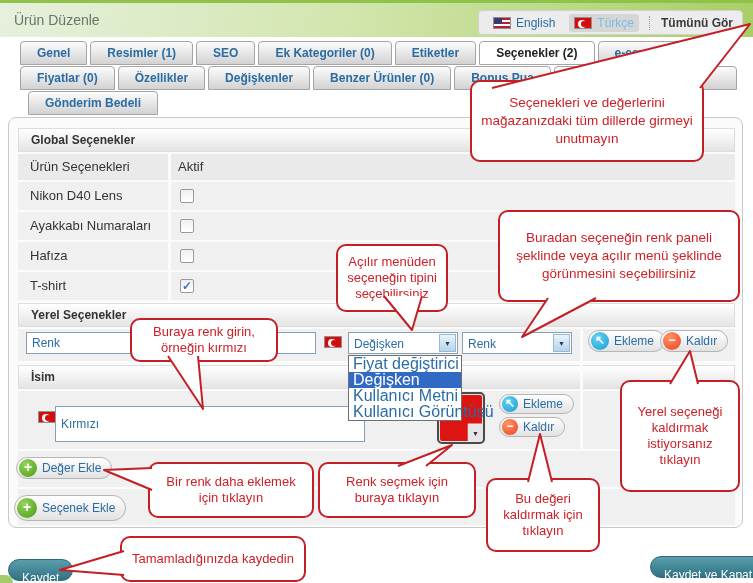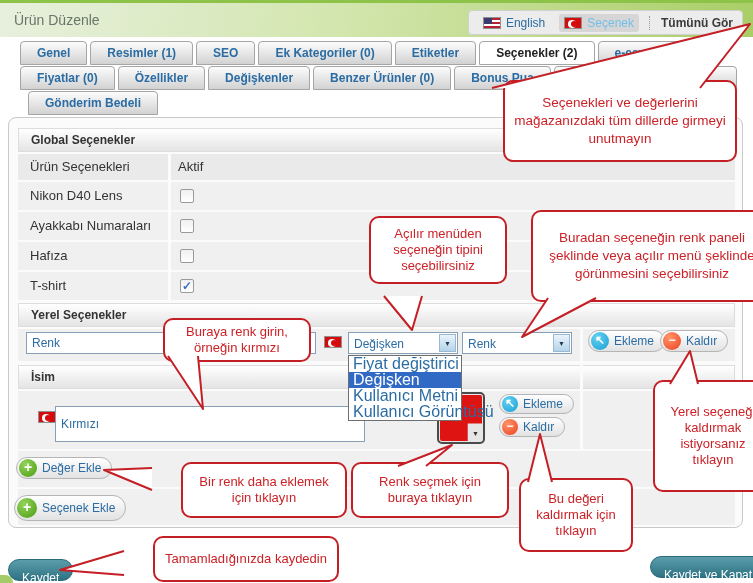--- a/index.html
+++ b/index.html
@@ -85,23 +85,23 @@
                     font-size:7px; color:#333; text-align:center; line-height:16px; }
 
   .teal { position:absolute; height:22px; border-radius:11px; border:1px solid #2a6a7a;
           background:linear-gradient(#5b9dab,#2e7384); color:#fff; font-size:12px;
           text-align:center; line-height:20px; padding:8px 13px; white-space:nowrap; }
   .leaf { position:absolute; left:0; top:575px; width:13px; height:8px; background:#a3cc68; border-radius:0 10px 0 0; }
 
   
   .callout { position:absolute; background:#fff; border:2px solid #c41f25; border-radius:10px;
              color:#cc2127; font-size:13px; line-height:16px; text-align:center;
-             display:flex; align-items:center; justify-content:center; padding:4px 8px; z-index:40;margin-left:33px; }
+             display:flex; align-items:center; justify-content:center; padding:4px 8px; z-index:40; }
   .co1 { left:470px; top:80px;  width:234px; height:82px; font-size:13.5px; line-height:18px; }
-  .co2 { left:336px; top:216px; width:138px; height:68px; }
+  .co2 { left:336px; top:244px; width:112px; height:68px; }
   .co3 { left:498px; top:210px; width:242px; height:92px; font-size:13.5px; line-height:18px; }
   .co4 { left:130px; top:318px; width:148px; height:44px; }
   .co5 { left:148px; top:462px; width:166px; height:56px; }
   .co6 { left:318px; top:462px; width:158px; height:56px; }
   .co7 { left:486px; top:478px; width:114px; height:74px; }
   .co8 { left:620px; top:380px; width:120px; height:112px; }
   .co9 { left:120px; top:536px; width:186px; height:46px; }
   .tails { position:absolute; left:0; top:0; z-index:41; pointer-events:none; }
 </style>
 </head>
@@ -111,21 +111,21 @@
 
   <div class="hdr">
     <div class="hdr-title">Ürün Düzenle</div>
     <div class="langbar">
       <div class="lang">
         <span class="flag flag-us"></span>
         <span>English</span>
       </div>
       <div class="lang sel">
         <span class="flag flag-tr"></span>
-        <span>Seçenek</span>
+        <span>Türkçe</span>
       </div>
       <div class="viewall">Tümünü Gör</div>
     </div>
   </div>
 
   <div class="tabrow tr1">
     <div class="tab">Genel</div>
     <div class="tab">Resimler (1)</div>
     <div class="tab">SEO</div>
     <div class="tab">Ek Kategoriler (0)</div>

